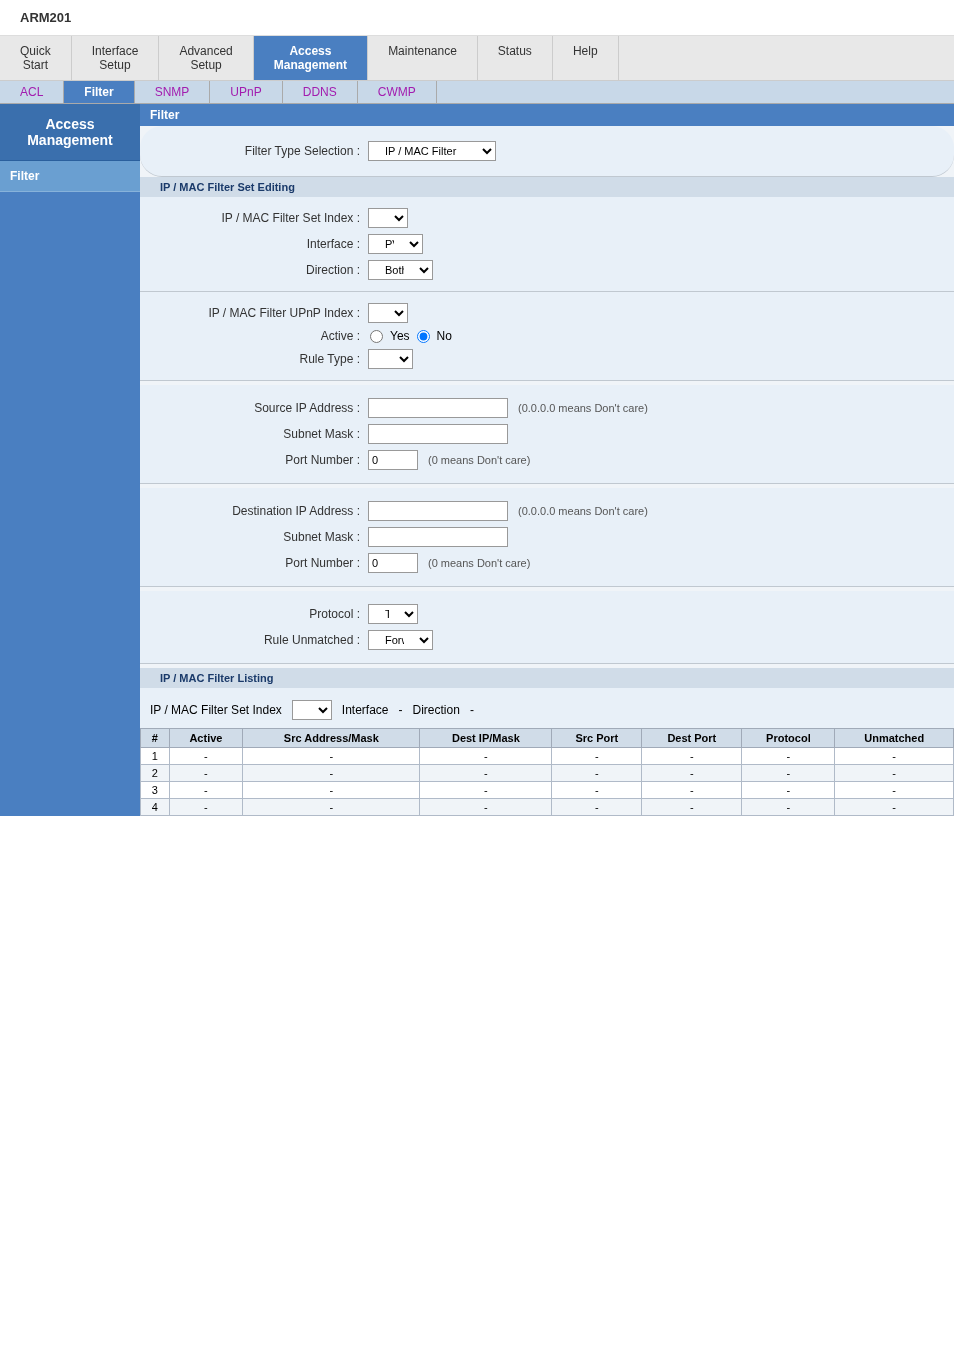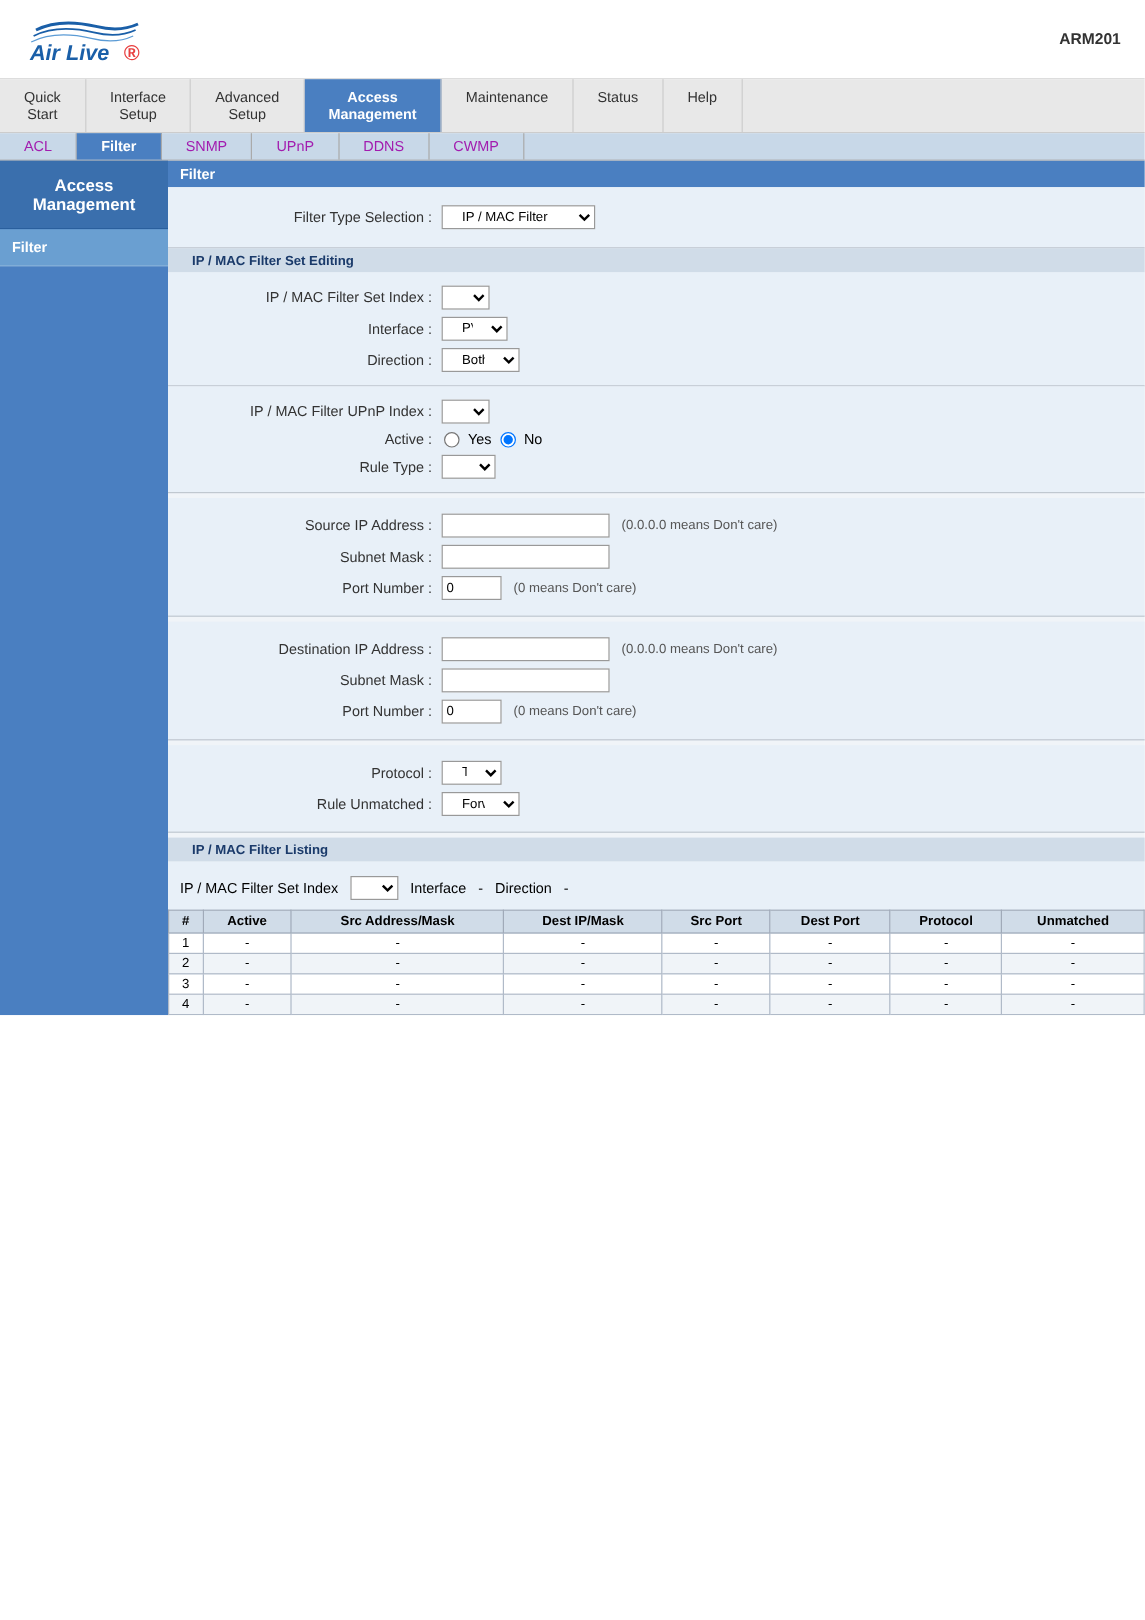--- a/index.html
+++ b/index.html
@@ -59,31 +59,20 @@
     .filter-table td { border: 1px solid #b0bac8; padding: 2px 5px; text-align: center; background: #fff; font-size: 11px; }
     .filter-table tr:nth-child(even) td { background: #f0f4f8; }
 
     .logo-svg-wrapper { display: flex; align-items: center; gap: 2px; }
   </style>
 </head>
 <body>
 <div class="page-wrapper">
 
 <div class="header">
-  <div class="logo-area">
-    <svg class="logo-svg-wrapper" width="120" height="45" viewBox="0 0 120 45">
-
-      <path d="M10,15 Q30,5 60,12 Q80,17 95,10" stroke="#1a5fa8" stroke-width="2.5" fill="none"></path>
-      <path d="M8,20 Q28,10 58,17 Q78,22 93,15" stroke="#1a5fa8" stroke-width="1.5" fill="none"></path>
-      <path d="M6,25 Q26,15 56,22 Q76,27 91,20" stroke="#5b9bd5" stroke-width="1" fill="none"></path>
-
-      <text x="5" y="40" font-family="Arial" font-size="18" font-weight="bold" font-style="italic" fill="#1a5fa8">Air Live</text>
-      <text x="83" y="40" font-family="Arial" font-size="18" font-weight="bold" font-style="italic" fill="#e84040">®</text>
-    </svg>
-  </div>
   <div class="model-label">ARM201</div>
 </div>
 
 <div class="nav-bar">
   <div class="nav-item" style="white-space:pre-line;">Quick
 Start</div>
   <div class="nav-item" style="white-space:pre-line;">Interface
 Setup</div>
   <div class="nav-item" style="white-space:pre-line;">Advanced
 Setup</div>
@@ -108,21 +97,21 @@
   <div class="sidebar">
     <div class="sidebar-title" style="white-space:pre-line;">Access
 Management</div>
     <div class="sidebar-item active">Filter</div>
   </div>
 
   <div class="content">
 
     <div class="section-header">Filter</div>
 
-    <div class="form-section" style="padding: 12px 0;">
+    <div class="form-section" style="padding: 12px 0; border-radius: 22px;">
       <div class="form-row">
         <div class="form-label">Filter Type Selection :</div>
         <div class="form-control">
           <select>
             <option>IP / MAC Filter</option>
             <option>Application Filter</option>
             <option>URL Filter</option>
           </select>
         </div>
       </div>

